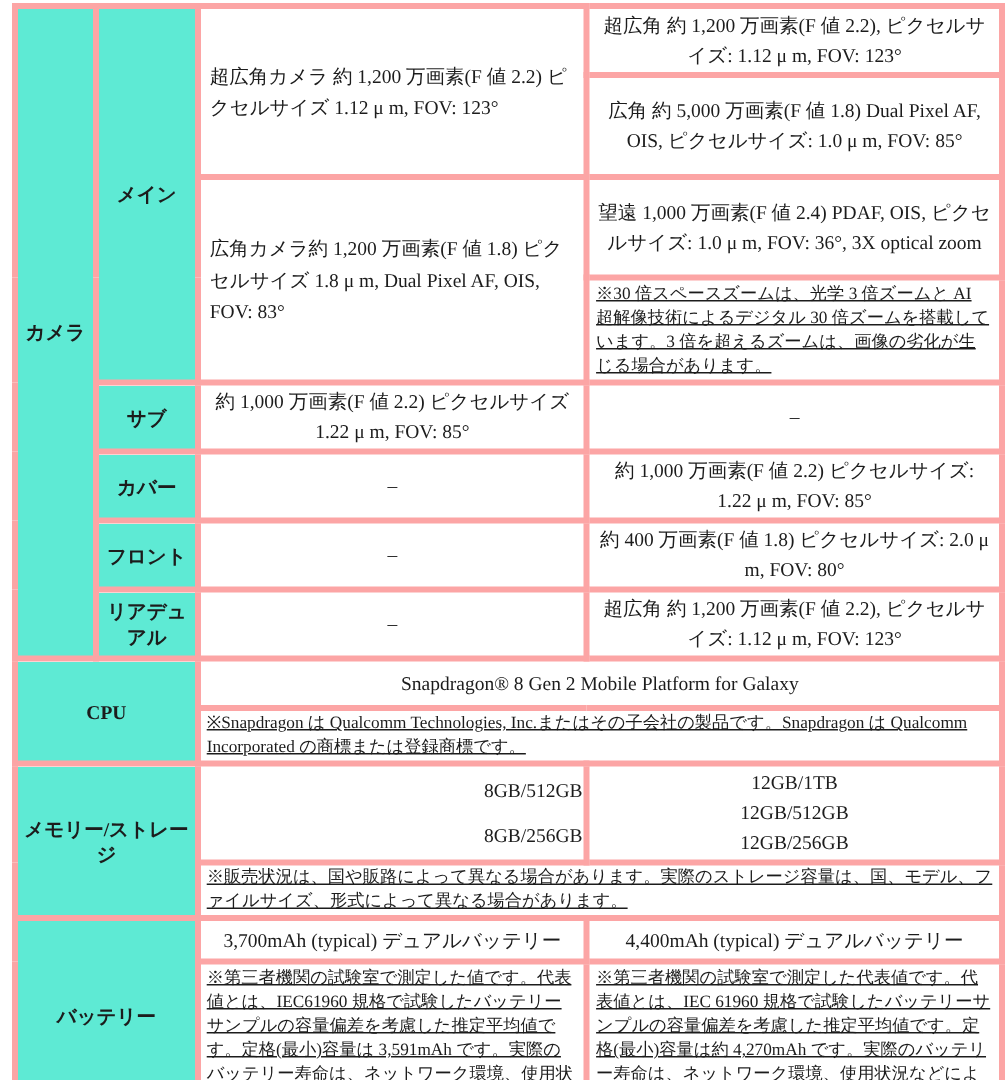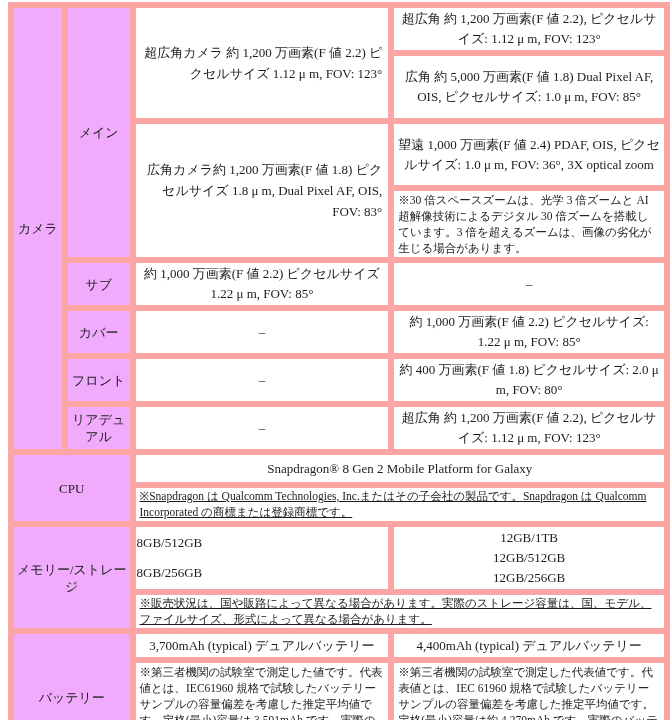--- a/index.html
+++ b/index.html
@@ -4,42 +4,42 @@
 <style>
   html,body{margin:0;padding:0;background:#ffffff;}
   #screen{
     position:relative;width:670px;height:720px;overflow:hidden;background:#ffffff;
     font-family:"Liberation Serif","DejaVu Serif",serif;color:#1c1c1c;
   }
   table.spec{
     position:absolute;left:8px;top:2px;border-collapse:collapse;table-layout:fixed;
   }
   table.spec td{
-    border:6px solid #fca5a5;vertical-align:middle;overflow:hidden;
+    border:4px solid #fca5a5;vertical-align:middle;overflow:hidden;
   }
   .hdr{
-    background:#f0abfc;text-align:center;font-size:13px;line-height:17px;
-    word-break:break-all;padding:1px 3px;
+    background:#5eead4;text-align:center;font-size:13px;line-height:17px;
+    word-break:break-all;padding:1px 3px;font-weight:bold;
   }
   .val{
     text-align:center;font-size:13px;line-height:20px;padding:1px 4px;
   }
   .val-wide{
-    text-align:right;font-size:13px;line-height:21px;padding:19px 6px;
+    text-align:left;font-size:13px;line-height:21px;padding:19px 6px;
   }
   .note{
     text-align:left;font-size:11.5px;line-height:15.5px;padding:1px 4px;
     vertical-align:middle;
     text-decoration:underline;
   }
   .note-tall{
-    text-align:left;font-size:11.5px;line-height:16px;padding:1px 4px;
+    text-align:left;font-size:11.5px;line-height:16px;padding:1px 4px;text-decoration:underline;
   }
   .dash{text-align:center;font-size:13px;}
-  .mem-line-l{line-height:30px;font-size:13px;text-align:left;}
+  .mem-line-l{line-height:30px;font-size:13px;text-align:right;}
   .mem-line-r{line-height:20px;font-size:13px;text-align:center;}
 </style>
 </head>
 <body>
 
 <div id="screen">
   <table class="spec">
     <colgroup>
       <col style="width:54px">
         <col style="width:68px">

